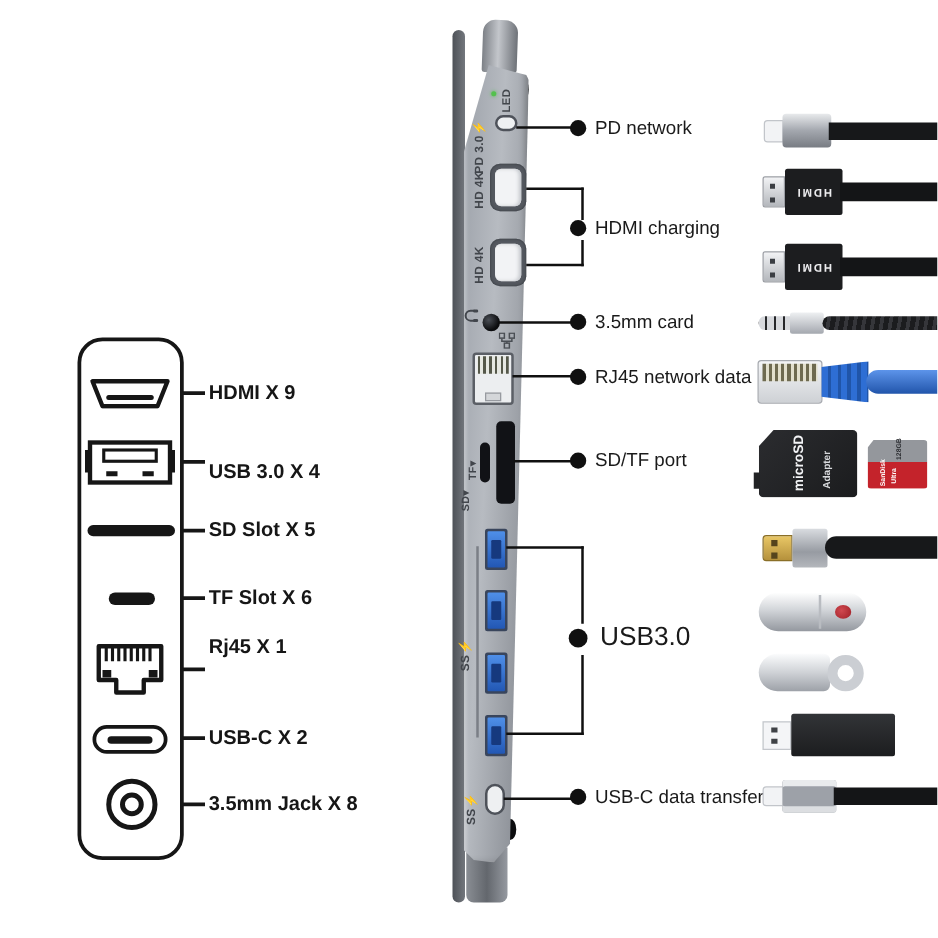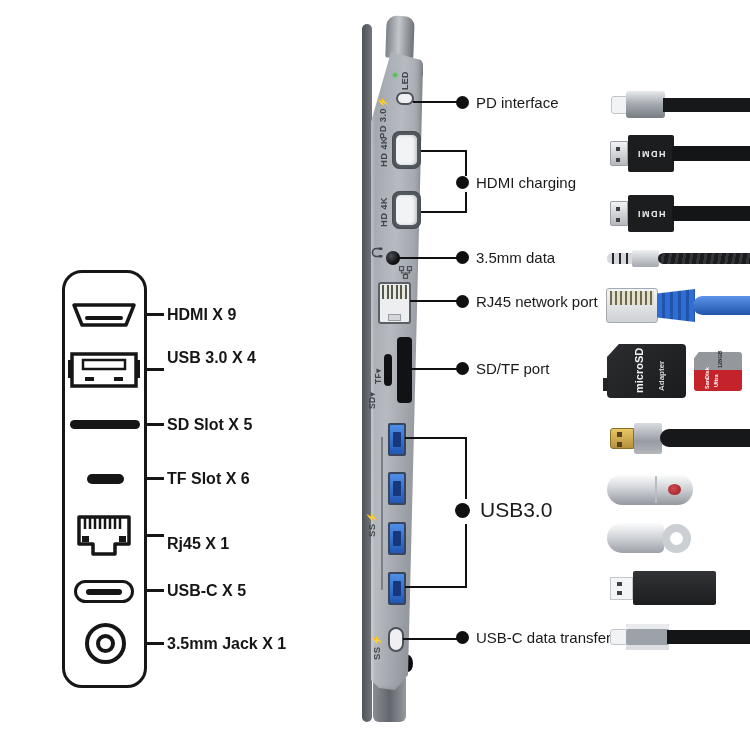--- a/index.html
+++ b/index.html
@@ -95,26 +95,26 @@
 
   <div class="dash" style="top:313px"></div>
   <div class="dash" style="top:368px"></div>
   <div class="dash" style="top:423px"></div>
   <div class="dash" style="top:477px"></div>
   <div class="dash" style="top:534px"></div>
   <div class="dash" style="top:589px"></div>
   <div class="dash" style="top:642px"></div>
 
   <div class="llbl" style="top:305px">HDMI X 9</div>
-  <div class="llbl" style="top:348px">USB 3.0 X 4</div>
+  <div class="llbl" style="top:368px">USB 3.0 X 4</div>
   <div class="llbl" style="top:415px">SD Slot X 5</div>
   <div class="llbl" style="top:469px">TF Slot X 6</div>
-  <div class="llbl" style="top:534px">Rj45 X 1</div>
-  <div class="llbl" style="top:581px">USB-C X 5</div>
-  <div class="llbl" style="top:634px">3.5mm Jack X 1</div>
+  <div class="llbl" style="top:508px">Rj45 X 1</div>
+  <div class="llbl" style="top:581px">USB-C X 2</div>
+  <div class="llbl" style="top:634px">3.5mm Jack X 8</div>
 
   <div class="plugtop"></div>
   <div class="knob" style="left:413px;top:62px;width:10px;height:19px"></div>
   <div class="knob" style="left:403px;top:655px;width:10px;height:17px"></div>
   <div class="edge"></div>
   <div class="stem"></div>
   <div class="hubface"></div>
 
   <div class="led"></div>
   <div class="vt" style="left:400px;top:90px;font-size:9px">LED</div>
@@ -170,36 +170,36 @@
       <i></i>
       <b></b>
     </div>
   <div class="vt" style="left:366px;top:537px">SS⚡</div>
 
   <div class="cport" style="left:388px;top:627px;width:16px;height:25px"></div>
   <div class="vt" style="left:371px;top:660px">SS⚡</div>
 
   <div class="hline" style="left:413px;top:101px;width:45px"></div>
   <div class="bullet" style="left:456px;top:96px"></div>
-  <div class="alab" style="top:93px">PD interface</div>
+  <div class="alab" style="top:93px">PD network</div>
 
   <div class="hline" style="left:421px;top:150px;width:46px"></div>
   <div class="vline" style="left:465px;top:150px;height:26px"></div>
   <div class="bullet" style="left:456px;top:176px"></div>
   <div class="vline" style="left:465px;top:192px;height:21px"></div>
   <div class="hline" style="left:421px;top:211px;width:46px"></div>
   <div class="alab" style="top:173px">HDMI charging</div>
 
   <div class="hline" style="left:399px;top:257px;width:58px"></div>
   <div class="bullet" style="left:456px;top:251px"></div>
-  <div class="alab" style="top:248px">3.5mm data</div>
+  <div class="alab" style="top:248px">3.5mm card</div>
 
   <div class="hline" style="left:410px;top:300px;width:47px"></div>
   <div class="bullet" style="left:456px;top:295px"></div>
-  <div class="alab" style="top:292px">RJ45 network port</div>
+  <div class="alab" style="top:292px">RJ45 network data</div>
 
   <div class="hline" style="left:411px;top:368px;width:46px"></div>
   <div class="bullet" style="left:456px;top:362px"></div>
   <div class="alab" style="top:359px">SD/TF port</div>
 
   <div class="hline" style="left:405px;top:437px;width:62px"></div>
   <div class="vline" style="left:465px;top:437px;height:62px"></div>
   <div class="bullet" style="left:455px;top:503px;width:15px;height:15px"></div>
   <div class="vline" style="left:465px;top:524px;height:64px"></div>
   <div class="hline" style="left:405px;top:586px;width:62px"></div>

